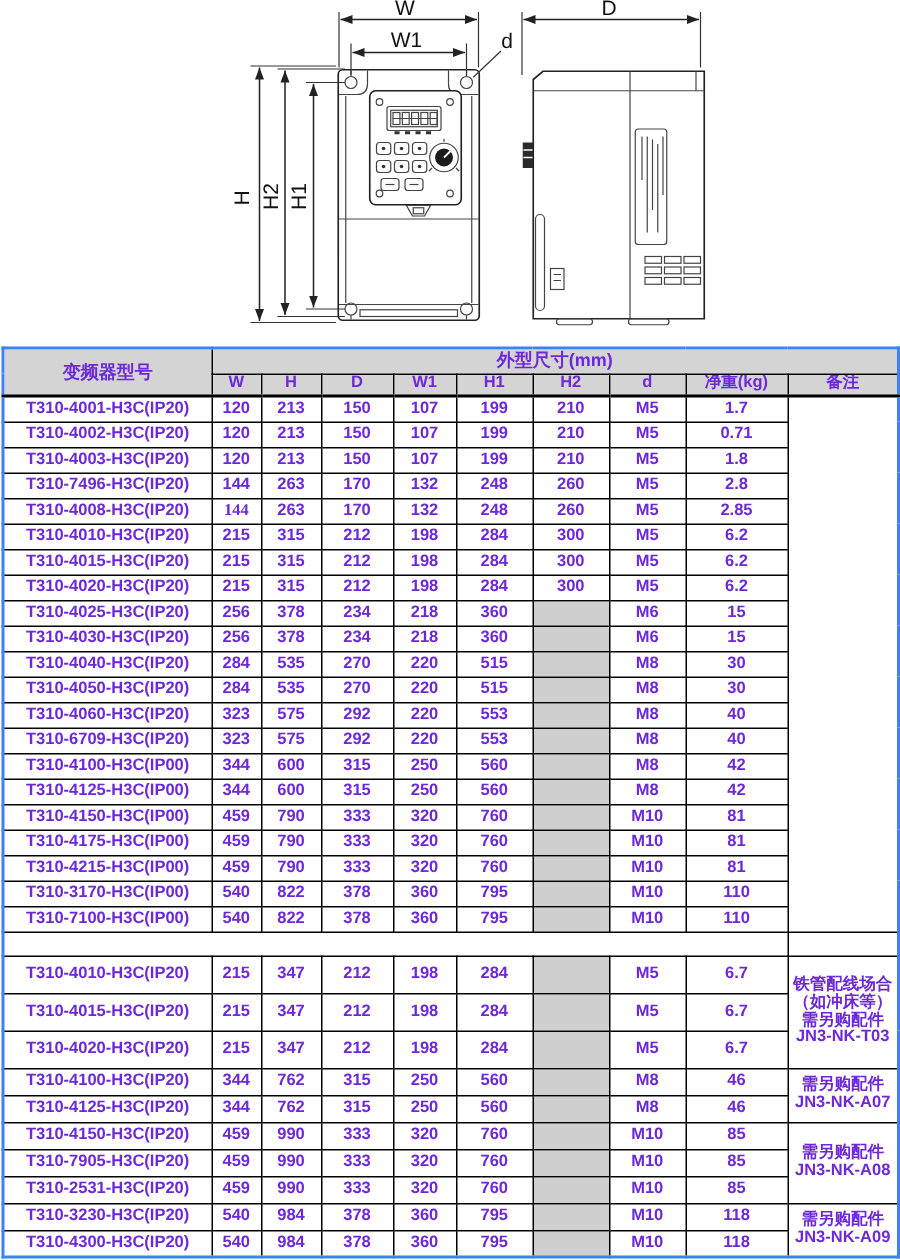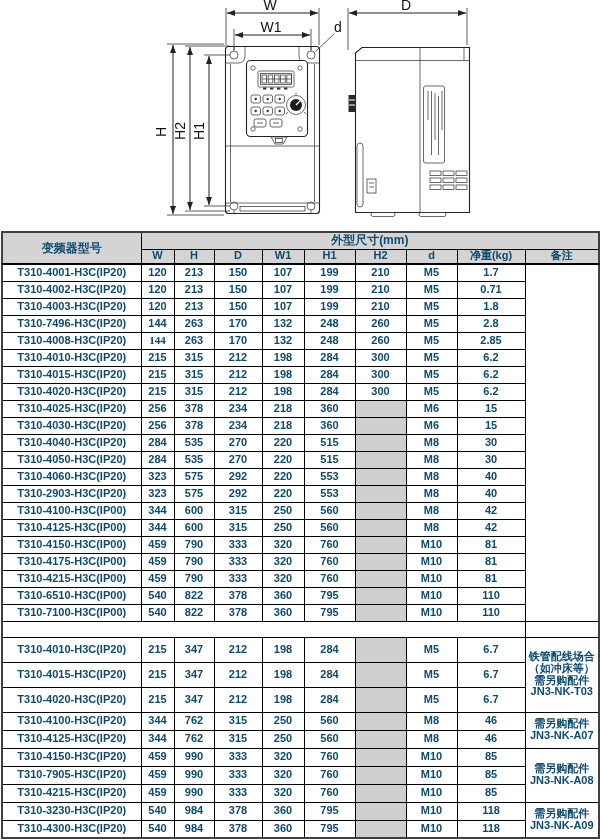--- a/index.html
+++ b/index.html
@@ -9,21 +9,21 @@
   
   #drawing{display:block;width:600px;height:231px;}
   .dim{stroke:#222;stroke-width:1;fill:none;}
   .ext{stroke:#333;stroke-width:0.8;fill:none;}
   .body-line{stroke:#222;stroke-width:1.1;fill:#fff;}
   .thin{stroke:#444;stroke-width:0.8;fill:none;}
   .dim-label{font-family:"Liberation Sans",sans-serif;font-size:14px;fill:#111;}
 
   
   #spec-table{border-collapse:collapse;table-layout:fixed;width:598px;margin-left:1px;
-              border:2px solid #404040;font-weight:bold;color:#0c4a6e;}
+              border:2px solid #3b82f6;font-weight:bold;color:#6d28d9;}
   #spec-table th,#spec-table td{border:1px solid #000;text-align:center;vertical-align:middle;
               padding:0;overflow:hidden;font-size:11px;line-height:1.05;}
   #spec-table th{background:#d4d4d4;font-size:12px;}
   #spec-table thead tr.h1{height:17px;}
   #spec-table thead tr.h2{height:15px;}
   #spec-table thead tr.h2 th{font-size:11px;}
   #spec-table thead tr.h2 th,
   #spec-table th.model-h{border-bottom:2px solid #000;}
   #spec-table tbody tr{height:17px;padding-left:40px;}
   #spec-table tbody tr.tall{height:25px;}
@@ -388,21 +388,21 @@
           <td>323</td>
           <td>575</td>
           <td>292</td>
           <td>220</td>
           <td>553</td>
           <td class="gray"></td>
           <td>M8</td>
           <td>40</td>
         </tr>
         <tr>
-          <td class="model">T310-2903-H3C(IP20)</td>
+          <td class="model">T310-6709-H3C(IP20)</td>
           <td>323</td>
           <td>575</td>
           <td>292</td>
           <td>220</td>
           <td>553</td>
           <td class="gray"></td>
           <td>M8</td>
           <td>40</td>
         </tr>
         <tr>
@@ -454,21 +454,21 @@
           <td>459</td>
           <td>790</td>
           <td>333</td>
           <td>320</td>
           <td>760</td>
           <td class="gray"></td>
           <td>M10</td>
           <td>81</td>
         </tr>
         <tr>
-          <td class="model">T310-6510-H3C(IP00)</td>
+          <td class="model">T310-3170-H3C(IP00)</td>
           <td>540</td>
           <td>822</td>
           <td>378</td>
           <td>360</td>
           <td>795</td>
           <td class="gray"></td>
           <td>M10</td>
           <td>110</td>
         </tr>
         <tr>
@@ -571,21 +571,21 @@
           <td>459</td>
           <td>990</td>
           <td>333</td>
           <td>320</td>
           <td>760</td>
           <td class="gray"></td>
           <td>M10</td>
           <td>85</td>
         </tr>
         <tr class="s2">
-          <td class="model">T310-4215-H3C(IP20)</td>
+          <td class="model">T310-2531-H3C(IP20)</td>
           <td>459</td>
           <td>990</td>
           <td>333</td>
           <td>320</td>
           <td>760</td>
           <td class="gray"></td>
           <td>M10</td>
           <td>85</td>
         </tr>
         <tr class="s2">

